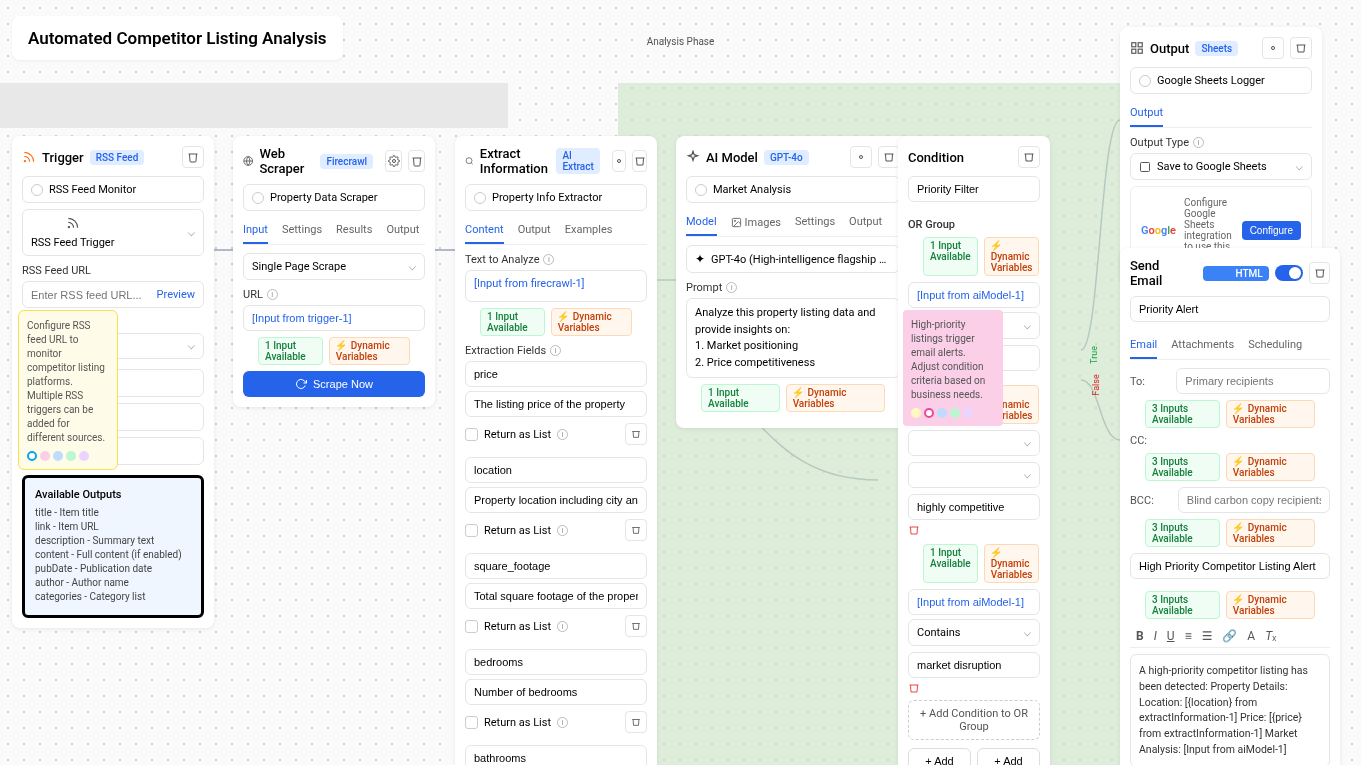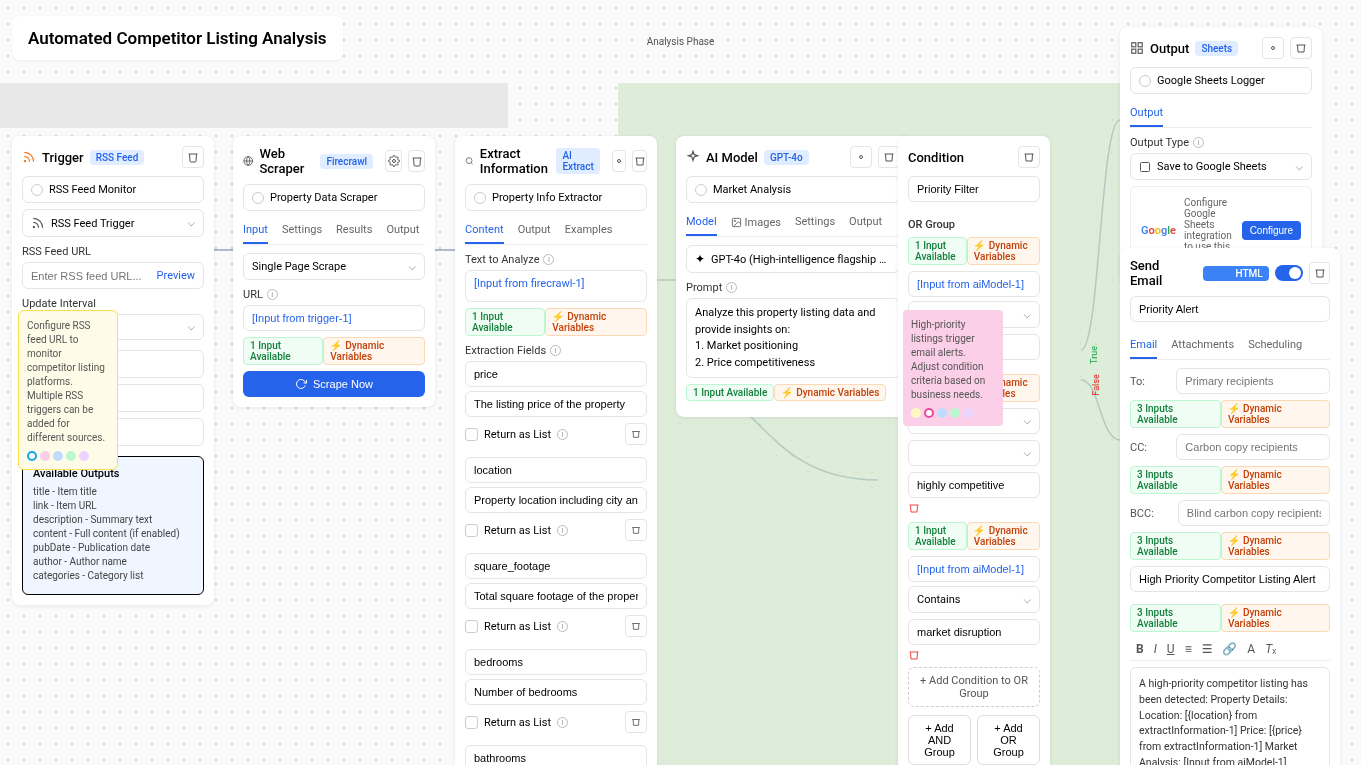--- a/index.html
+++ b/index.html
@@ -125,42 +125,42 @@
   border-radius: 4px;
   padding: 8px;
   font-size: 10px;
   color: #555;
   width: 100px;
   line-height: 1.4;
   z-index: 20;
 }
 .outputs-panel {
   background: #eff6ff;
-  border: 1px solid #000000;
+  border: 3px solid #000000;
   border-radius: 6px;
   padding: 10px;
   font-size: 10px;
 }
 .outputs-panel h4 { font-size: 11px; font-weight: 500; margin-bottom: 6px; }
 .outputs-panel div { margin: 3px 0; color: #444; }
 .btn-primary {
   background: #2563eb;
   color: #fff;
   border: none;
   border-radius: 6px;
   padding: 7px 12px;
   font-size: 11px;
   cursor: pointer;
   width: 100%;
   display: flex;
   align-items: center;
   justify-content: center;
   gap: 6px;
 }
-.badge-row { display: flex; gap: 0; margin: 6px 0; }
+.badge-row { display: flex; gap: 6px; margin: 6px 15px; }
 .select-row {
   border: 1px solid #e5e5e5;
   border-radius: 6px;
   padding: 6px 8px;
   font-size: 11px;
   display: flex;
   justify-content: space-between;
   align-items: center;
   cursor: pointer;
   margin-bottom: 6px;
@@ -256,21 +256,21 @@
           <polyline points="3 6 5 6 21 6"></polyline>
           <path d="M19 6l-1 14a2 2 0 0 1-2 2H8a2 2 0 0 1-2-2L5 6"></path>
         </svg>
       </span>
   </div>
   <div class="field-box">
     <span class="radio-circle"></span>
     <span>RSS Feed Monitor</span>
   </div>
   <div class="select-row">
-    <span style="display:flex;align-items:center;gap:6px;">
+    <span style="display:flex;align-items:center;gap:6px;flex-direction:column;">
       <svg class="icon-sm" viewBox="0 0 24 24" fill="none" stroke="#555" stroke-width="2">
           <path d="M4 11a9 9 0 0 1 9 9M4 4a16 16 0 0 1 16 16"></path>
           <circle cx="5" cy="19" r="1" fill="#555"></circle>
         </svg>
       <span>RSS Feed Trigger</span>
     </span>
     <span class="chevron">⌵</span>
   </div>
   <div class="label">RSS Feed URL</div>
   <div class="field-box" style="justify-content:space-between;">
@@ -689,21 +689,20 @@
   <div class="form-row">
       <label>To:</label>
       <input class="input-bordered" placeholder="Primary recipients" style="">
     </div>
   <div class="badge-row">
       <span class="badge badge-green-out">3 Inputs Available</span>
       <span class="badge badge-orange-out">⚡ <span>Dynamic Variables</span></span>
     </div>
   <div class="form-row">
       <label>CC:</label>
-      <input class="input-bordered" placeholder="Carbon copy recipients" style="">
     </div>
   <div class="badge-row">
       <span class="badge badge-green-out">3 Inputs Available</span>
       <span class="badge badge-orange-out">⚡ <span>Dynamic Variables</span></span>
     </div>
   <div class="form-row">
       <label>BCC:</label>
       <input class="input-bordered" placeholder="Blind carbon copy recipients" style="">
     </div>
   <div class="badge-row">

